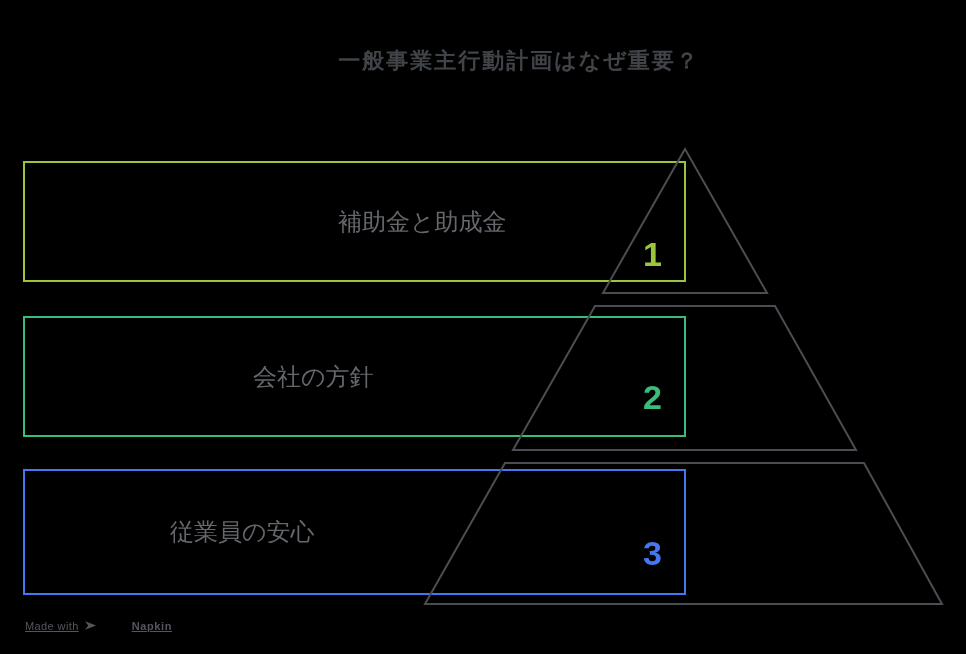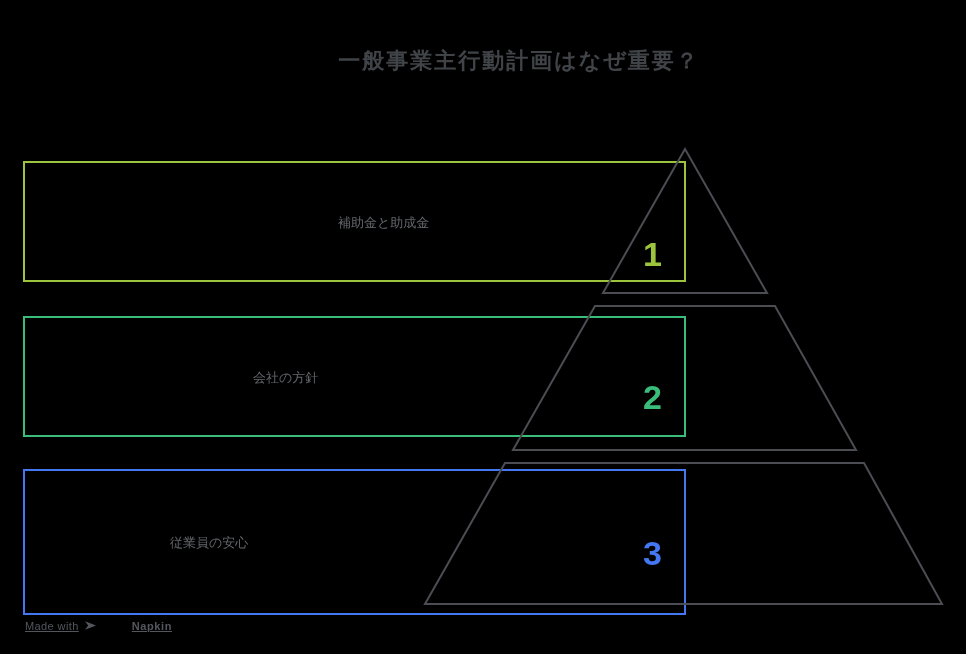--- a/index.html
+++ b/index.html
@@ -29,26 +29,26 @@
   .level-box {
     position: absolute;
     left: 23px;
     width: 663px;
     box-sizing: border-box;
     border: 2px solid;
     background: transparent;
   }
   .level-box.l0 { top: 161px; height: 121px; }
   .level-box.l1 { top: 316px; height: 121px; }
-  .level-box.l2 { top: 469px; height: 146px; }
+  .level-box.l2 { top: 469px; height: 126px; }
   .level-label {
     position: absolute;
     top: 50%;
     transform: translateY(-50%);
-    font-size: 13px;
+    font-size: 24px;
     font-weight: 500;
     line-height: 1;
     white-space: nowrap;
   }
   .l0 .level-label { left: 313px; }
   .l1 .level-label { left: 228px; }
   .l2 .level-label { left: 145px; }
   .level-number {
     position: absolute;
     right: 22px;

